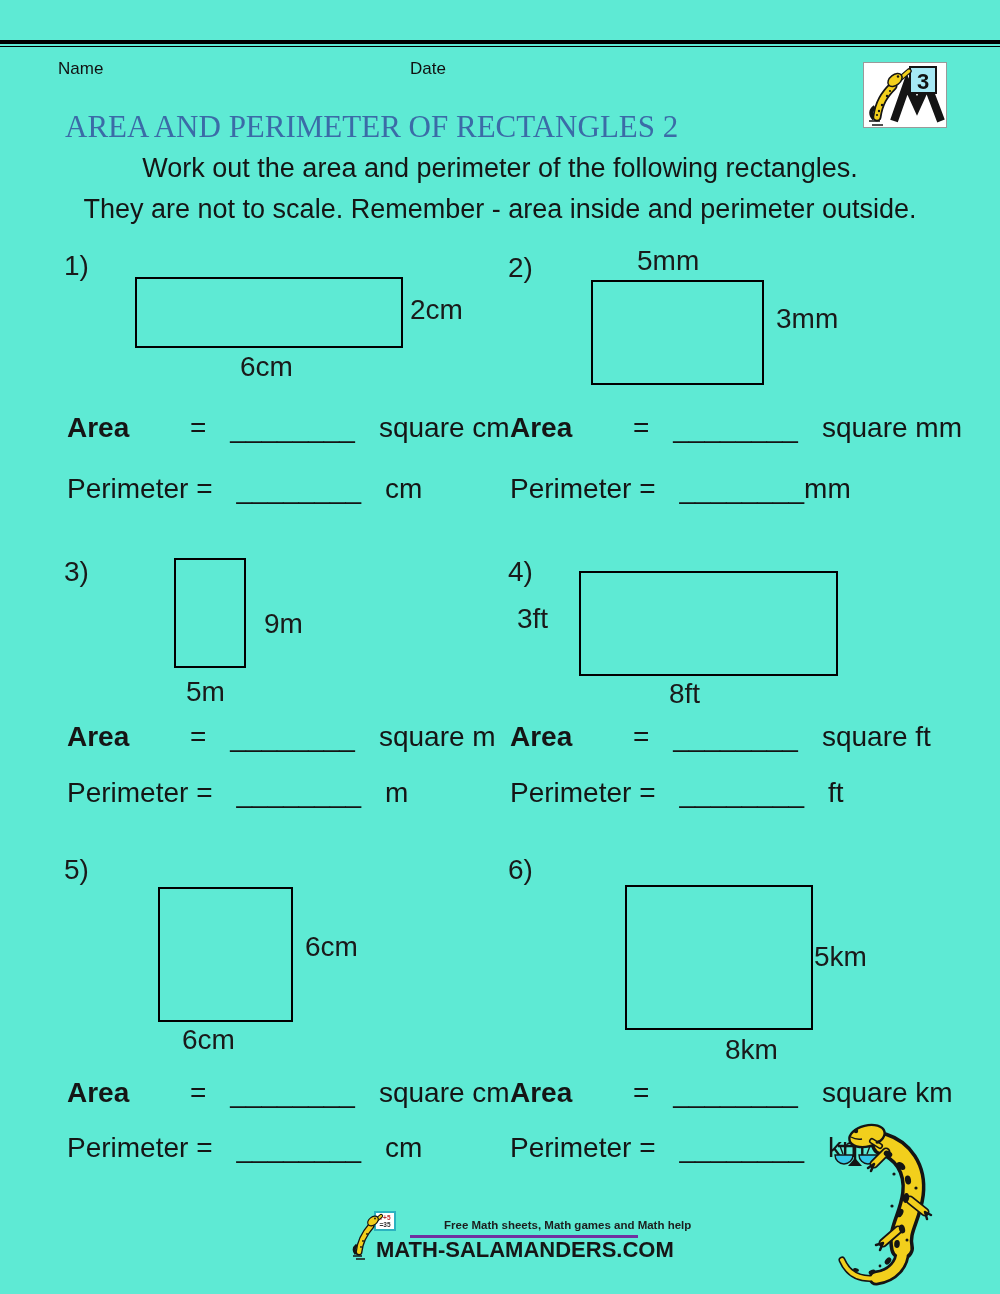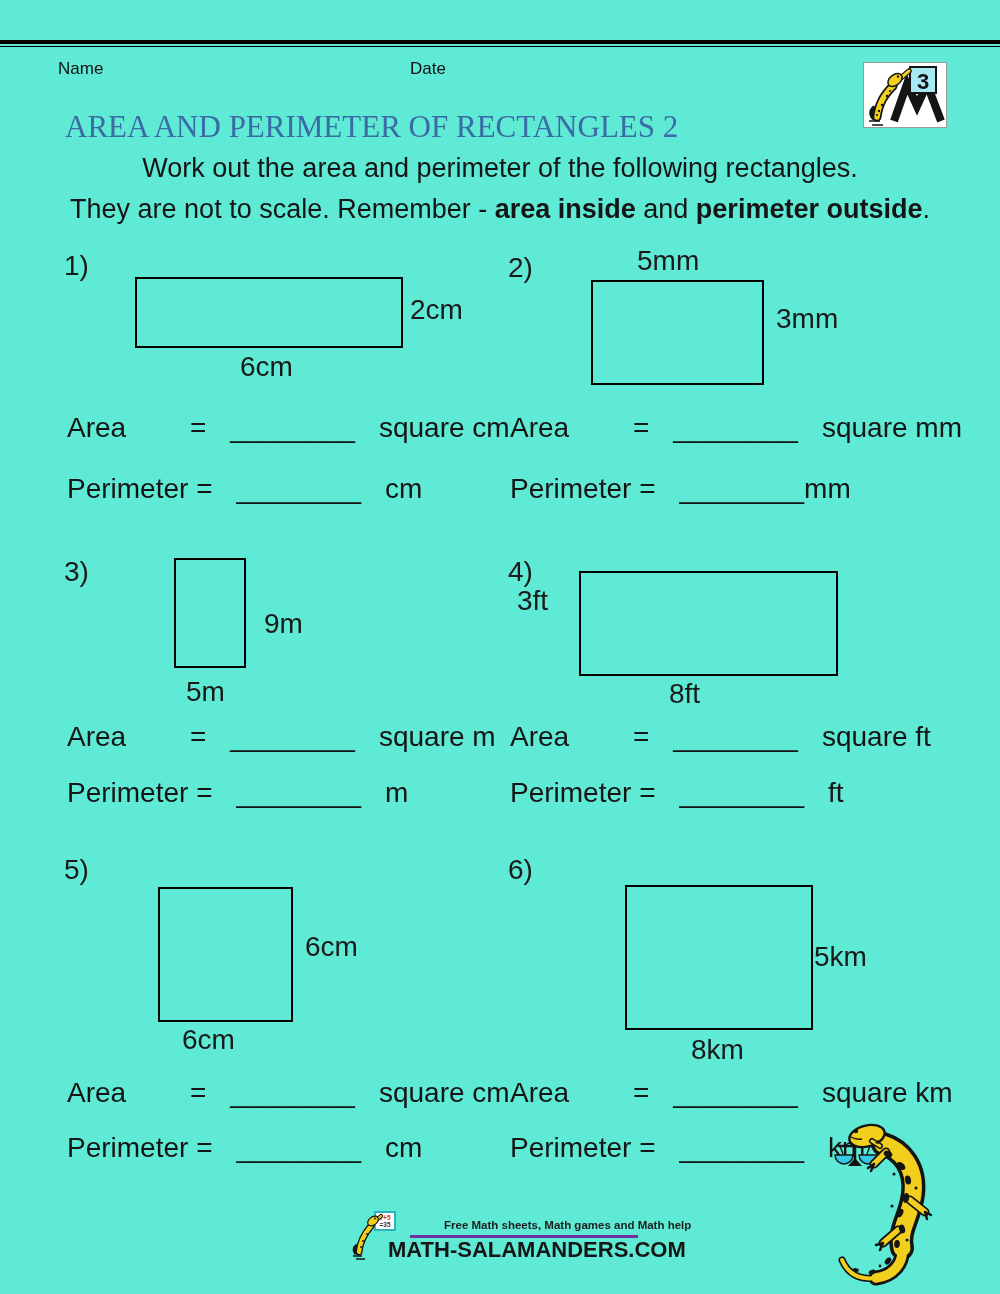--- a/index.html
+++ b/index.html
@@ -19,35 +19,35 @@
   
   .logo-box{position:absolute;left:863px;top:62px;width:82px;height:64px;background:#fff;border:1px solid #9a9a9a;}
   
   .title{
     position:absolute;left:57px;top:101px;margin:8px;
     font-family:"Liberation Serif",serif;font-weight:normal;
     font-size:31px;color:#3b6ba7;letter-spacing:0px;white-space:nowrap;
   }
   
   .instr{position:absolute;left:0;top:148px;width:1000px;text-align:center;font-size:27px;line-height:41px;color:#151515;}
-  .instr b{font-weight:bold;}
+  .instr b{font-weight:normal;}
   
   .pnum{position:absolute;font-size:28px;}
   .prect{position:absolute;border:2px solid #000;background:transparent;}
   .dim{position:absolute;font-size:28px;white-space:nowrap;}
   
   .ans{position:absolute;font-size:28px;white-space:nowrap;color:#151515;}
-  .alabel{display:inline-block;width:123px;}
+  .alabel{display:inline-block;width:123px;font-weight:bold;}
   .blank{margin:0 24px;letter-spacing:0;}
   .blank.tight{margin-right:0;}
   
   .f-logo{position:absolute;left:350px;top:1210px;}
   .f-tag{position:absolute;left:412px;top:1219px;font-size:11.5px;font-weight:bold;color:#1d1d1d;white-space:nowrap;padding-left:32px;}
   .f-rule{position:absolute;left:410px;top:1235px;width:228px;height:3px;background:#7030a0;}
-  .f-site{position:absolute;left:388px;top:1237px;font-size:22px;font-weight:bold;letter-spacing:0px;color:#161616;text-transform:uppercase;white-space:nowrap;}
+  .f-site{position:absolute;left:376px;top:1237px;font-size:22px;font-weight:bold;letter-spacing:0px;color:#161616;text-transform:uppercase;white-space:nowrap;}
   .big-sal{position:absolute;left:828px;top:1116px;}
 </style>
 </head>
 <body>
 
 <div class="page">
 
   <div class="rule rule-thick"></div>
   <div class="rule rule-thin"></div>
 
@@ -100,37 +100,37 @@
   <div class="ans" style="left:510px;top:412px"><span class="alabel">Area</span><span>=</span><span class="blank">________</span><span>square mm</span></div>
 
   <span class="pnum" style="left:64px;top:556px">3)</span>
   <div class="prect" style="left:174px;top:558px;width:68px;height:106px"></div>
   <span class="dim" style="left:264px;top:608px">9m</span>
   <span class="dim" style="left:186px;top:676px">5m</span>
   <div class="ans" style="left:67px;top:721px"><span class="alabel">Area</span><span>=</span><span class="blank">________</span><span>square m</span></div>
   <div class="ans" style="left:67px;top:777px"><span>Perimeter =</span><span class="blank">________</span><span>m</span></div>
 
   <span class="pnum" style="left:508px;top:556px">4)</span>
-  <span class="dim" style="left:517px;top:585px">3ft</span>
+  <span class="dim" style="left:517px;top:603px">3ft</span>
   <div class="prect" style="left:579px;top:571px;width:255px;height:101px"></div>
   <span class="dim" style="left:669px;top:678px">8ft</span>
   <div class="ans" style="left:510px;top:777px"><span>Perimeter =</span><span class="blank">________</span><span>ft</span></div>
   <div class="ans" style="left:510px;top:721px"><span class="alabel">Area</span><span>=</span><span class="blank">________</span><span>square ft</span></div>
 
   <span class="pnum" style="left:64px;top:854px">5)</span>
   <div class="prect" style="left:158px;top:887px;width:131px;height:131px"></div>
   <span class="dim" style="left:305px;top:931px">6cm</span>
   <span class="dim" style="left:182px;top:1024px">6cm</span>
   <div class="ans" style="left:67px;top:1077px"><span class="alabel">Area</span><span>=</span><span class="blank">________</span><span>square cm</span></div>
   <div class="ans" style="left:67px;top:1132px"><span>Perimeter =</span><span class="blank">________</span><span>cm</span></div>
 
   <span class="pnum" style="left:508px;top:854px">6)</span>
   <div class="prect" style="left:625px;top:885px;width:184px;height:141px"></div>
   <span class="dim" style="left:814px;top:941px">5km</span>
-  <span class="dim" style="left:691px;top:1034px">8km</span>
+  <span class="dim" style="left:725px;top:1034px">8km</span>
   <div class="ans" style="left:510px;top:1077px"><span class="alabel">Area</span><span>=</span><span class="blank">________</span><span>square km</span></div>
   <div class="ans" style="left:510px;top:1132px"><span>Perimeter =</span><span class="blank">________</span><span>km</span></div>
 
   <div class="big-sal">
     <svg width="172" height="178" viewBox="0 0 172 178">
 
       <path d="M10 30 H44" stroke="#141414" stroke-width="2.5"></path>
       <path d="M12 30 L15 38 M42 30 L39 38" stroke="#141414" stroke-width="1.4"></path>
       <path d="M7 39 A9 9 0 0 0 25 39 Z" fill="#35c8e8" stroke="#141414" stroke-width="1.4"></path>
       <path d="M31 39 A9 9 0 0 0 49 39 Z" fill="#35c8e8" stroke="#141414" stroke-width="1.4"></path>

